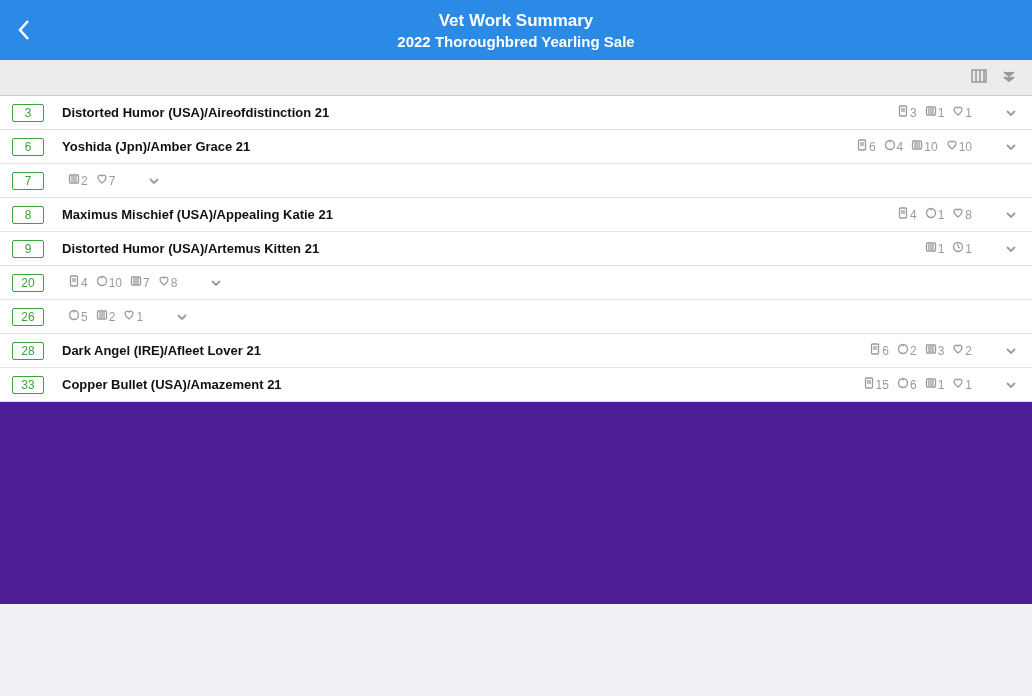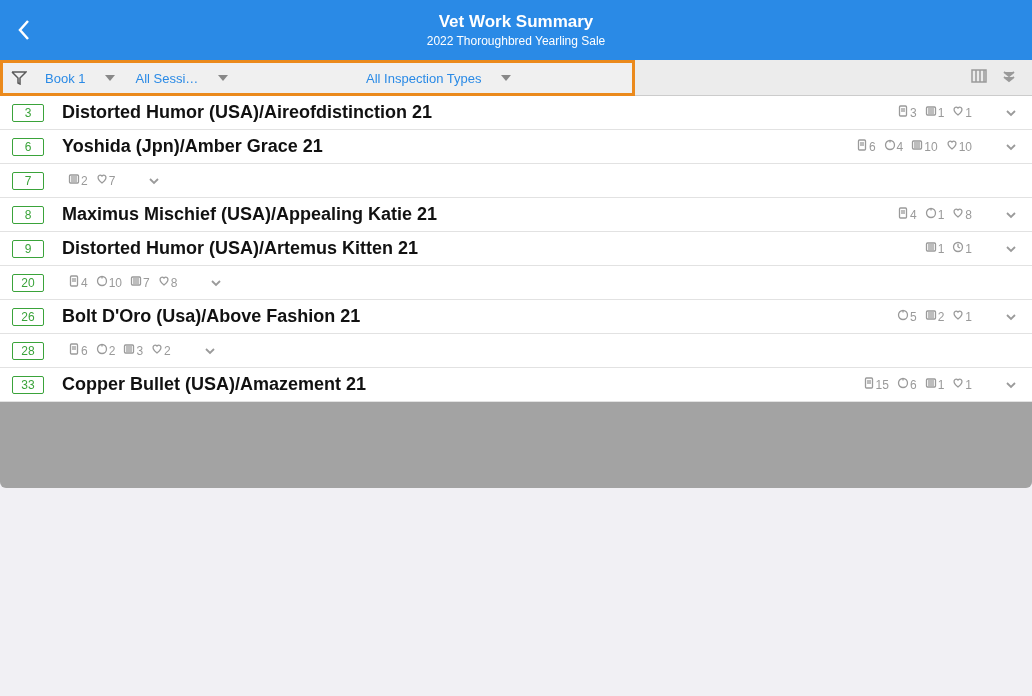--- a/index.html
+++ b/index.html
@@ -1,37 +1,37 @@
 <!DOCTYPE html>
 <html><head>
 <meta charset="utf-8">
 <style>
   * { box-sizing: border-box; margin: 0; padding: 0; }
   html, body { width: 1032px; height: 696px; font-family: -apple-system, Helvetica, Arial, sans-serif; background: #f1f0f4; }
-  .app { width: 1032px; height: 488px; background: #a3a3a3; display: flex; flex-direction: column; border-radius: 6px; }
+  .app { width: 1032px; height: 604px; background: #4c1d95; display: flex; flex-direction: column; }
   .header { background: #2a8ae6; color: #fff; height: 60px; position: relative; display: flex; align-items: center; justify-content: center; flex-direction: column; }
   .back-btn { position: absolute; left: 12px; top: 50%; transform: translateY(-50%); width: 24px; height: 24px; display: flex; align-items: center; justify-content: center; cursor: pointer; }
   .back-btn svg { width: 14px; height: 22px; stroke: #fff; stroke-width: 2.5; fill: none; }
   .title { font-size: 17px; font-weight: 700; }
-  .subtitle { font-size: 12px; font-weight: 400; margin-top: 2px; }
+  .subtitle { font-size: 15px; font-weight: 700; margin-top: 2px; }
   .filter-bar { height: 36px; background: #f0f0f0; border: 3px solid #eb8a1c; border-radius: 0; display: flex; align-items: center; position: relative; width: 635px; margin: 0; }
   .filter-row { display:flex; align-items:stretch; height:36px; border-bottom:1px solid #ccc; background:#ececec; }
   .filter-icon { width: 32px; display: flex; align-items: center; justify-content: center; }
   .filter-icon svg { width: 16px; height: 14px; stroke: #5a5a5a; stroke-width: 1.5; fill: none; }
   .dropdown { display: flex; align-items: center; gap: 20px; color: #2a8ae6; font-size: 13px; padding: 0 10px; cursor: pointer; }
   .dropdown.small { min-width: 90px; }
   .dropdown.med { min-width: 120px; }
   .dropdown.big { flex:1; justify-content:center; }
   .tri { width:0; height:0; border-left:5px solid transparent; border-right:5px solid transparent; border-top:6px solid #888; }
   .right-tools { margin-left:auto; display:flex; align-items:center; gap:12px; padding-right:14px; height:100%; }
   .cols-icon svg, .expand-all svg { width:18px; height:18px; stroke:#9a9a9a; fill:#9a9a9a; }
   .list { background:#fff; }
   .row { display:flex; align-items:center; height:34px; border-bottom:1px solid #e2e2e2; padding:0 14px 0 12px; gap:18px; }
   .lot { min-width:32px; height:18px; border:1.3px solid #3aa33a; color:#3aa33a; font-size:12px; font-weight:400; display:flex; align-items:center; justify-content:center; border-radius:2px; }
-  .horse { font-size:18px; font-weight:700; color:#111; flex:1; }
+  .horse { font-size:13px; font-weight:700; color:#111; flex:1; }
   .stats { display:flex; align-items:center; gap:2px; color:#9a9a9a; font-size:12px; }
   .stat { display:flex; align-items:center; gap:1px; margin-left:6px; }
   .stat svg { width:12px; height:12px; stroke:#9a9a9a; fill:none; stroke-width:1.3; }
   .chev { margin-left:14px; width:14px; height:14px; display:flex; align-items:center; justify-content:center;}
   .chev svg { width:12px; height:12px; stroke:#9a9a9a; fill:none; stroke-width:1.8; }
 </style>
 </head>
 <body>
 
 <div class="app">
@@ -40,39 +40,20 @@
     <div class="back-btn">
       <svg viewBox="0 0 14 22">
           <polyline points="11,2 3,11 11,20"></polyline>
         </svg>
     </div>
     <div class="title">Vet Work Summary</div>
     <div class="subtitle">2022 Thoroughbred Yearling Sale</div>
   </div>
 
   <div class="filter-row">
-    <div class="filter-bar">
-      <div class="filter-icon">
-        <svg viewBox="0 0 16 14">
-            <polyline points="1,1 15,1 9,7 9,13 7,12 7,7 1,1"></polyline>
-          </svg>
-      </div>
-      <div class="dropdown small">
-        <span>Book 1</span>
-        <span class="tri"></span>
-      </div>
-      <div class="dropdown med">
-        <span>All Sessi…</span>
-        <span class="tri"></span>
-      </div>
-      <div class="dropdown big">
-        <span>All Inspection Types</span>
-        <span class="tri"></span>
-      </div>
-    </div>
     <div class="right-tools">
       <span class="cols-icon">
         <svg viewBox="0 0 18 18">
             <rect x="2" y="3" width="14" height="12" fill="none" stroke="#9a9a9a" stroke-width="1.5"></rect>
             <line x1="6" y1="3" x2="6" y2="15" stroke="#9a9a9a" stroke-width="1.5"></line>
             <line x1="10" y1="3" x2="10" y2="15" stroke="#9a9a9a" stroke-width="1.5"></line>
             <line x1="14" y1="3" x2="14" y2="15" stroke="#9a9a9a" stroke-width="1.5"></line>
           </svg>
       </span>
       <span class="expand-all">
@@ -280,21 +261,20 @@
           </span>
         </div>
         <span class="chev">
           <svg viewBox="0 0 12 12">
             <polyline points="2,4 6,8 10,4"></polyline>
           </svg>
         </span>
       </div>
       <div class="row">
         <div class="lot">26</div>
-        <div class="horse">Bolt D'Oro (Usa)/Above Fashion 21</div>
         <div class="stats">
           <span class="stat">
             <span><svg viewBox="0 0 12 12">
                 <circle cx="6" cy="6" r="4.5"></circle>
                 <line x1="6" y1="1.5" x2="6" y2="3.5"></line>
               </svg></span>
             <span>5</span>
           </span>
           <span class="stat">
             <span><svg viewBox="0 0 12 12">
@@ -313,20 +293,21 @@
           </span>
         </div>
         <span class="chev">
           <svg viewBox="0 0 12 12">
             <polyline points="2,4 6,8 10,4"></polyline>
           </svg>
         </span>
       </div>
       <div class="row">
         <div class="lot">28</div>
+        <div class="horse">Dark Angel (IRE)/Afleet Lover 21</div>
         <div class="stats">
           <span class="stat">
             <span><svg viewBox="0 0 12 12">
                 <rect x="2.5" y="1" width="7" height="10" rx="1"></rect>
                 <line x1="4" y1="4" x2="8" y2="4"></line>
                 <line x1="4" y1="6" x2="8" y2="6"></line>
               </svg></span>
             <span>6</span>
           </span>
           <span class="stat">

